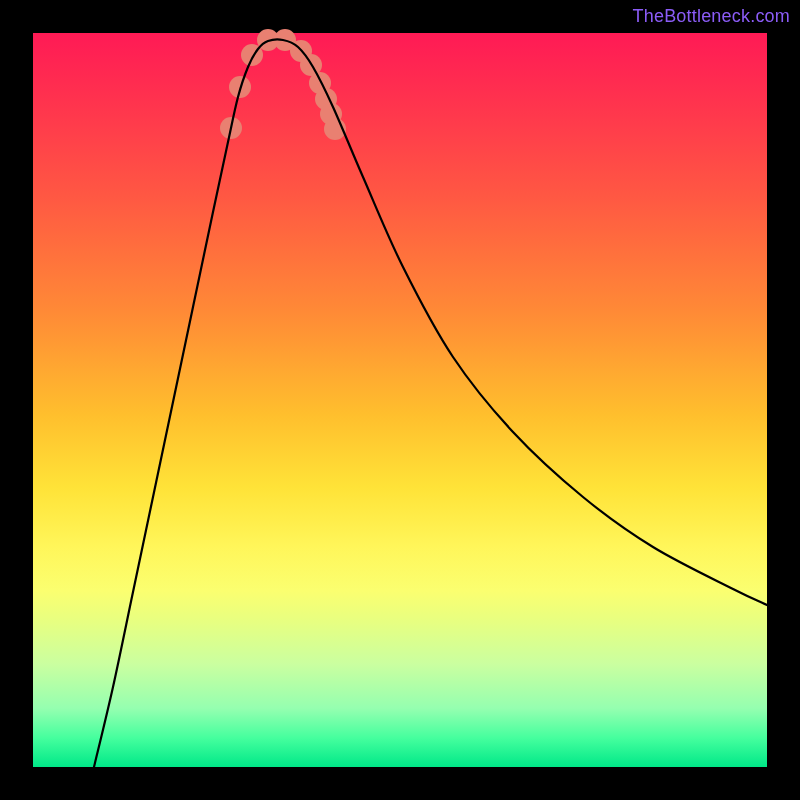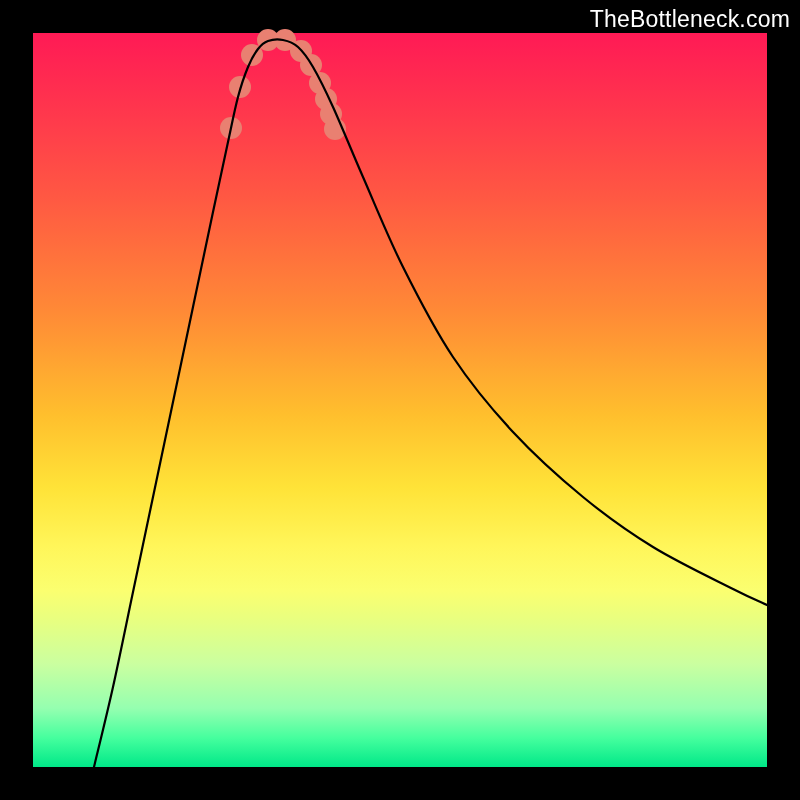--- a/index.html
+++ b/index.html
@@ -39,22 +39,22 @@
       #caffa0 86%,
       #95ffb0 92%,
       #46ff9e 96%,
       #00e888 100%
     );
   }
   .watermark {
     position: absolute;
     top: 6px;
     right: 10px;
-    color: #ffffff;
-    font-size: 23px;
+    color: #8b5cf6;
+    font-size: 18px;
     font-weight: 500;
     letter-spacing: 0.2px;
     user-select: none;
   }
   svg.curve {
     position: absolute;
     left: 0;
     top: 0;
     width: 734px;
     height: 734px;

